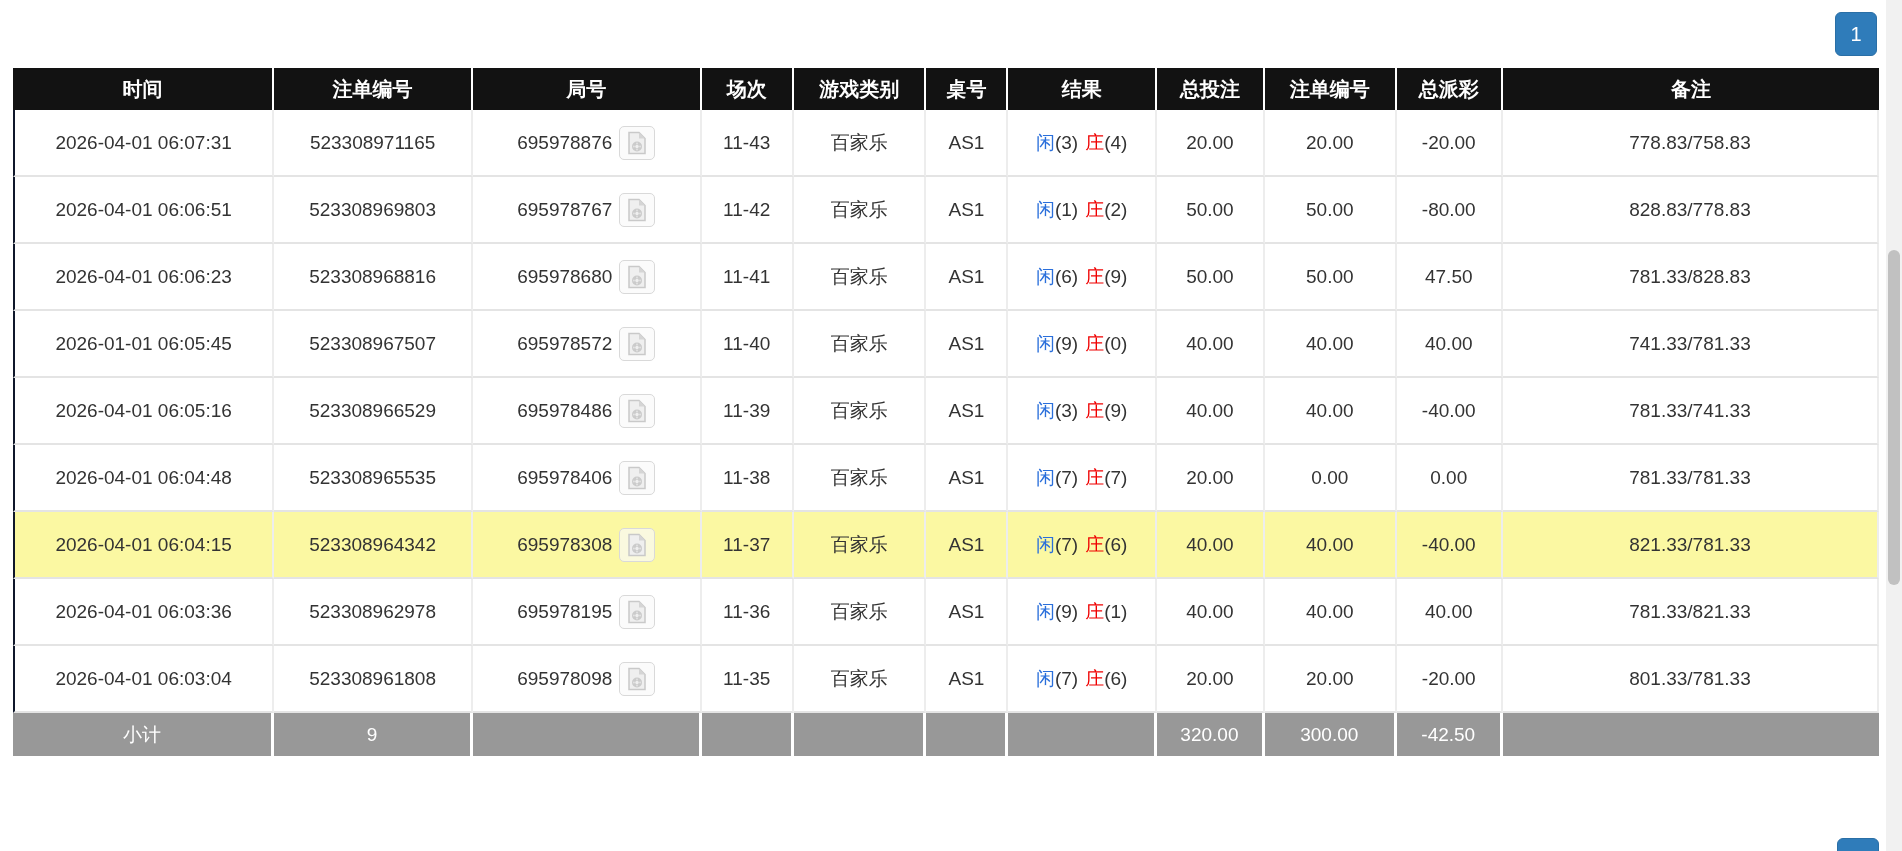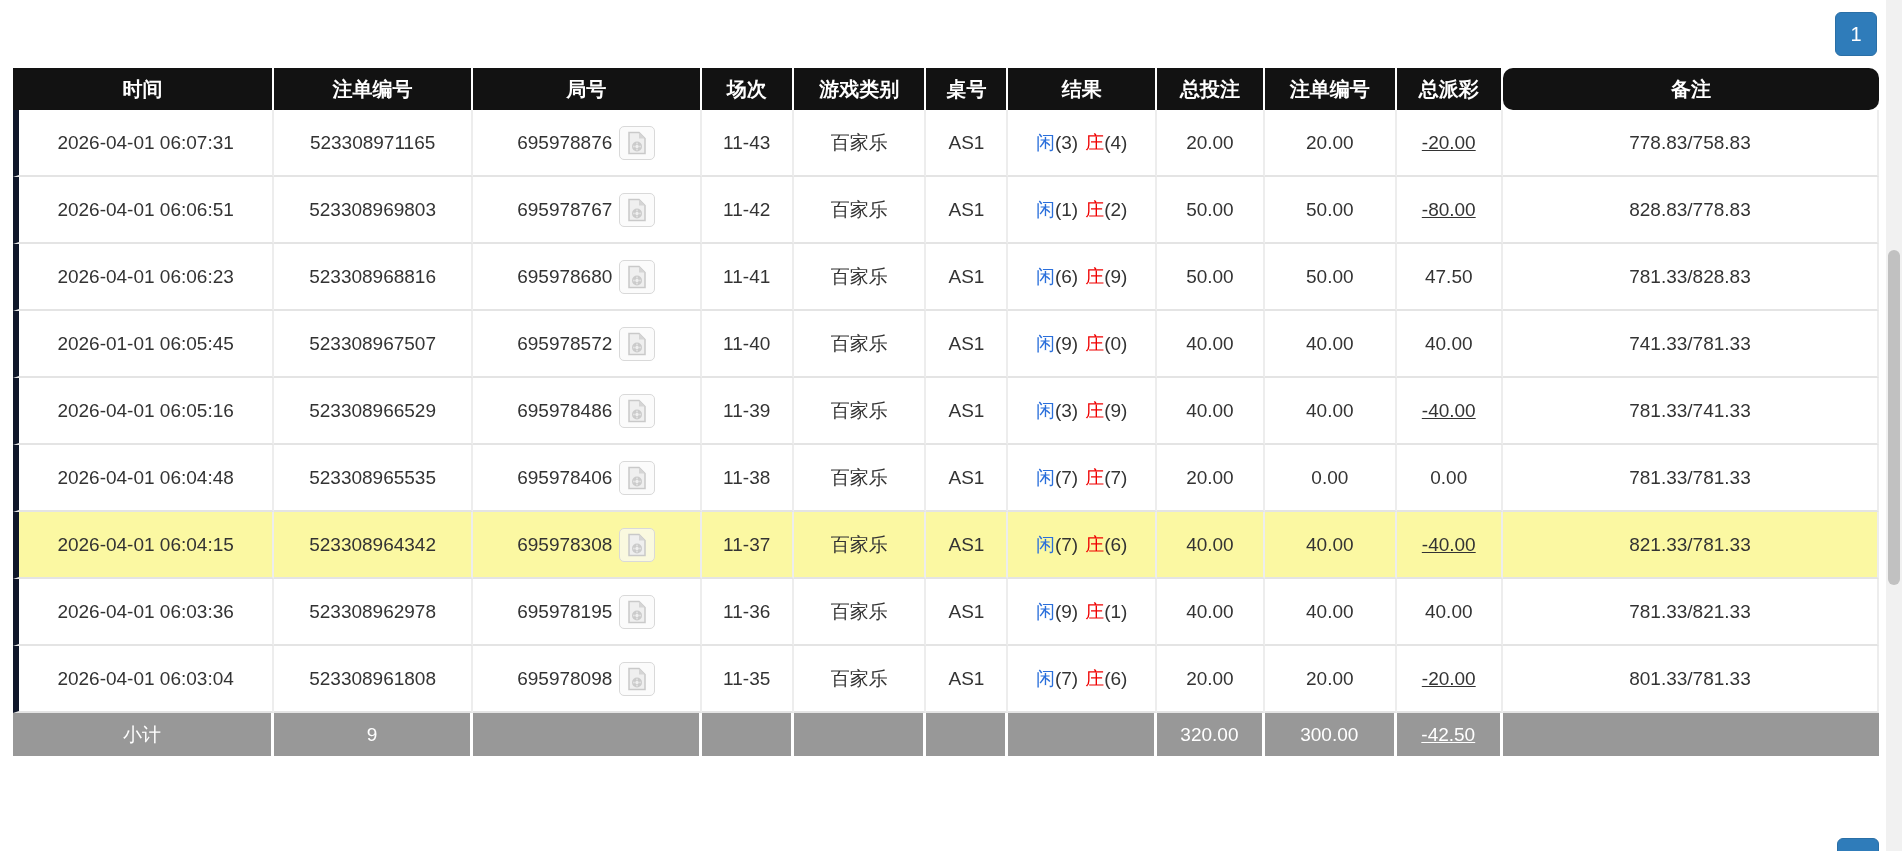--- a/index.html
+++ b/index.html
@@ -24,41 +24,41 @@
 
   
   .tbl { position:absolute; left:13px; top:68px; width:1866px;
          border-collapse:separate; border-spacing:0; table-layout:fixed; }
 
   .tbl thead th {
     height:42px; background:#121212; color:#ffffff;
     font-size:20px; font-weight:bold; text-align:center; vertical-align:middle;
     border-right:2px solid #ffffff;
   }
-  .tbl thead th:last-child { border-right:none;border-radius:10px; }
+  .tbl thead th:last-child { border-right:none; }
 
   .tbl tbody td {
     height:67px; background:#ffffff; color:#333333;
     font-size:19px; text-align:center; vertical-align:middle;
     border-bottom:2px solid #e4e4e4; border-right:2px solid #ededed;
     overflow:hidden; white-space:nowrap;
   }
-  .tbl tbody td:first-child { border-left:6px solid #0f172a; }
+  .tbl tbody td:first-child { border-left:2px solid #0f172a; }
 
   .tbl tbody tr.hl td { background:#fbf8a2; }
 
   
   .tbl tbody tr.ft td {
     height:46px; background:#989898; color:#ffffff;
     border-right:3px solid #ffffff; border-bottom:3px solid #ffffff; border-left:none;
   }
   .tbl tbody tr.ft td:last-child { border-right:none; }
 
   .blue { color:#2a6fdb; }
-  .red  { color:#ef0000;text-decoration:underline; }
+  .red  { color:#ef0000; }
   .res-p { color:#2a6fdb; }
   .res-b { color:#ef0000; margin-left:7px; }
   .res-n { color:#333333; }
 
   
   .replay-btn {
     display:inline-flex; align-items:center; justify-content:center;
     width:36px; height:34px; margin-left:7px; vertical-align:middle;
     background:rgba(249,249,249,0.7); border:1px solid #d9d9d9; border-radius:5px;
     cursor:pointer; padding:0;

